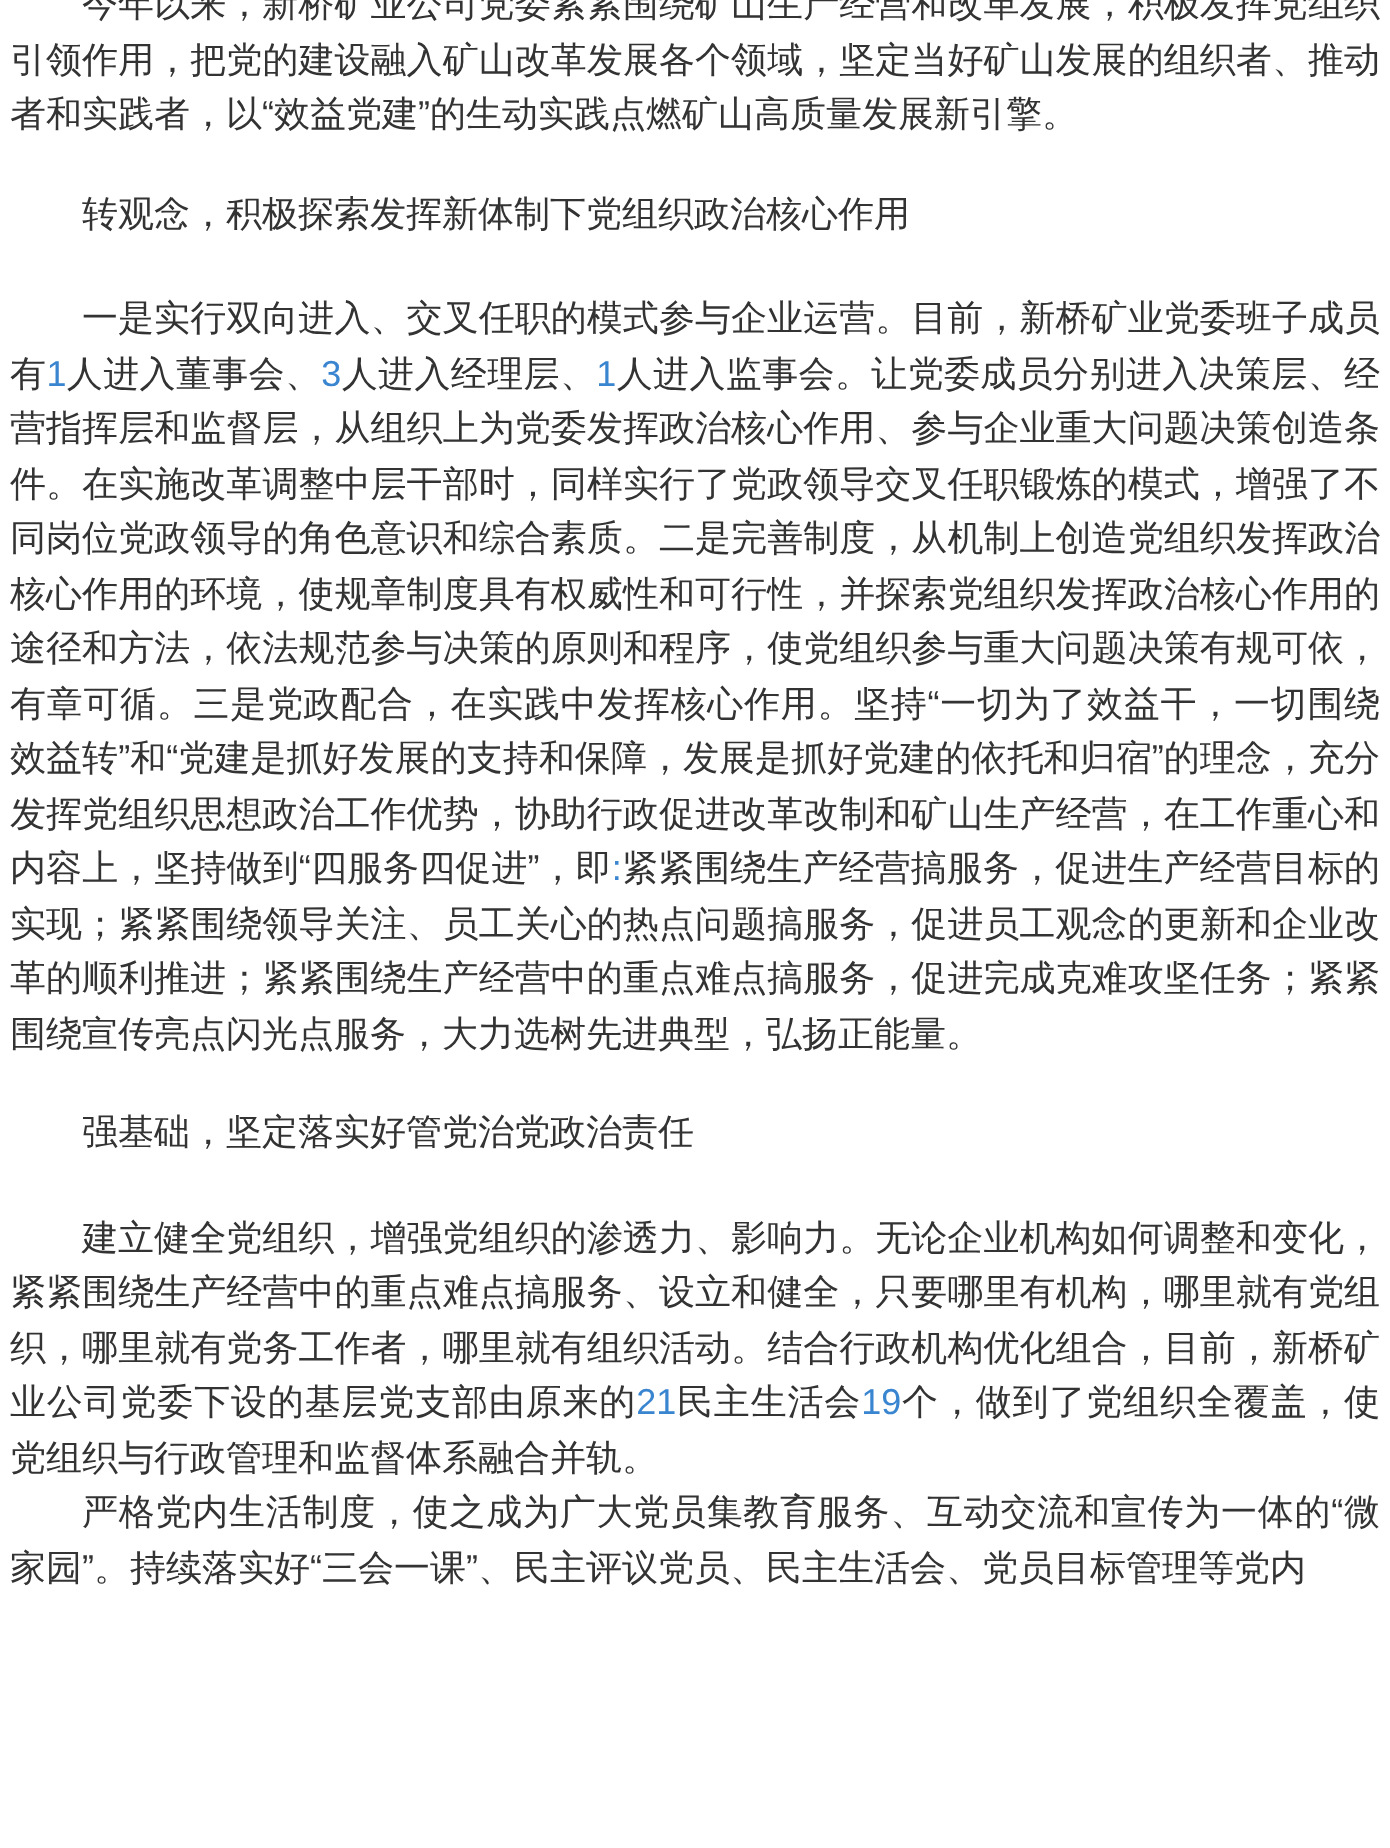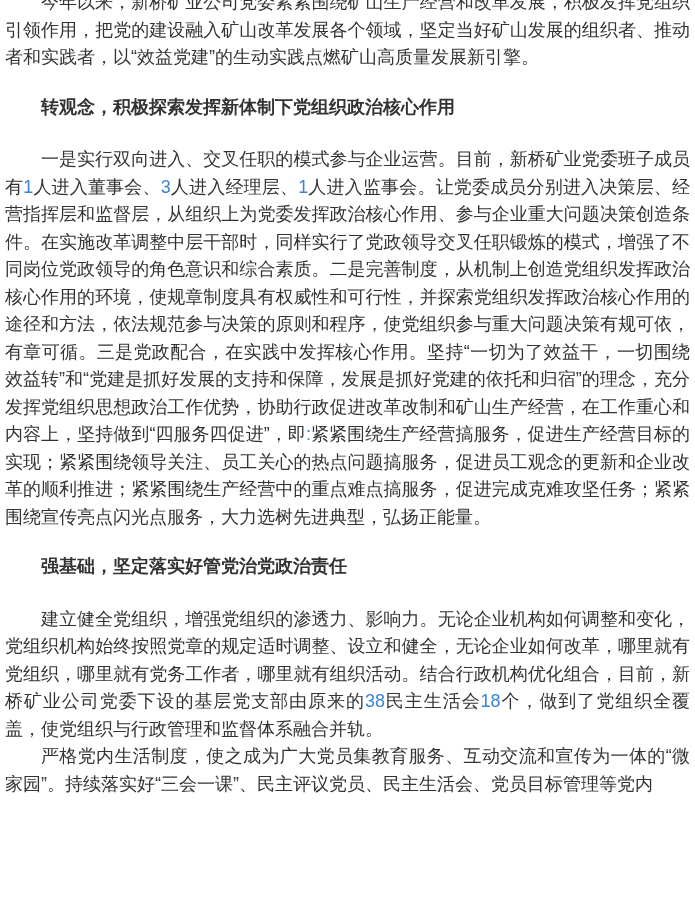--- a/index.html
+++ b/index.html
@@ -32,37 +32,37 @@
     text-indent: 2em;
     word-break: break-all;
   }
   .clip-top {
     margin-top: -11px;
   }
   .heading {
     margin: 22px 0 25px 0;
     font-size: 18px;
     line-height: 27.5px;
-    font-weight: bold;
+    font-weight: normal;
     text-indent: 2em;
     color: var(--heading-text);
   }
   .blue {
     color: var(--num-blue);
   }
 </style>
 </head>
 <body>
 
 <div class="page">
   <p class="para clip-top"><span>今年以来，新桥矿业公司党委紧紧围绕矿山生产经营和改革发展，积极发挥党组织引领作用，把党的建设融入矿山改革发展各个领域，坚定当好矿山发展的组织者、推动者和实践者，以“效益党建”的生动实践点燃矿山高质量发展新引擎。</span></p>
 
   <h2 class="heading">转观念，积极探索发挥新体制下党组织政治核心作用</h2>
 
   <p class="para"><span>一是实行双向进入、交叉任职的模式参与企业运营。目前，新桥矿业党委班子成员有</span><span class="blue">1</span><span>人进入董事会、</span><span class="blue">3</span><span>人进入经理层、</span><span class="blue">1</span><span>人进入监事会。让党委成员分别进入决策层、经营指挥层和监督层，从组织上为党委发挥政治核心作用、参与企业重大问题决策创造条件。在实施改革调整中层干部时，同样实行了党政领导交叉任职锻炼的模式，增强了不同岗位党政领导的角色意识和综合素质。二是完善制度，从机制上创造党组织发挥政治核心作用的环境，使规章制度具有权威性和可行性，并探索党组织发挥政治核心作用的途径和方法，依法规范参与决策的原则和程序，使党组织参与重大问题决策有规可依，有章可循。三是党政配合，在实践中发挥核心作用。坚持“一切为了效益干，一切围绕效益转”和“党建是抓好发展的支持和保障，发展是抓好党建的依托和归宿”的理念，充分发挥党组织思想政治工作优势，协助行政促进改革改制和矿山生产经营，在工作重心和内容上，坚持做到“四服务四促进”，即</span><span class="blue">:</span><span>紧紧围绕生产经营搞服务，促进生产经营目标的实现；紧紧围绕领导关注、员工关心的热点问题搞服务，促进员工观念的更新和企业改革的顺利推进；紧紧围绕生产经营中的重点难点搞服务，促进完成克难攻坚任务；紧紧围绕宣传亮点闪光点服务，大力选树先进典型，弘扬正能量。</span></p>
 
   <h2 class="heading">强基础，坚定落实好管党治党政治责任</h2>
 
 
-  <p class="para"><span>建立健全党组织，增强党组织的渗透力、影响力。无论企业机构如何调整和变化，党组织机构始终按照党章的规定适时调整、设立和健全，无论企业如何改革，哪里就有党组织，哪里就有党务工作者，哪里就有组织活动。结合行政机构优化组合，目前，新桥矿业公司党委下设的基层党支部由原来的</span><span class="blue">38</span><span>民主生活会</span><span class="blue">18</span><span>个，做到了党组织全覆盖，使党组织与行政管理和监督体系融合并轨。</span></p>
+  <p class="para"><span>建立健全党组织，增强党组织的渗透力、影响力。无论企业机构如何调整和变化，紧紧围绕生产经营中的重点难点搞服务、设立和健全，只要哪里有机构，哪里就有党组织，哪里就有党务工作者，哪里就有组织活动。结合行政机构优化组合，目前，新桥矿业公司党委下设的基层党支部由原来的</span><span class="blue">21</span><span>民主生活会</span><span class="blue">19</span><span>个，做到了党组织全覆盖，使党组织与行政管理和监督体系融合并轨。</span></p>
 
   <p class="para"><span>严格党内生活制度，使之成为广大党员集教育服务、互动交流和宣传为一体的“微家园”。持续落实好“三会一课”、民主评议党员、民主生活会、党员目标管理等党内</span></p>
 </div>
 
 </body></html>

